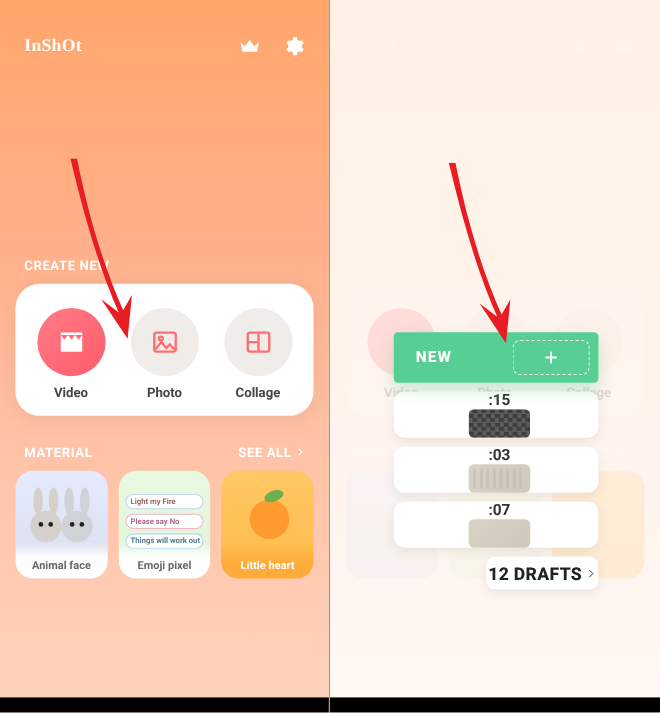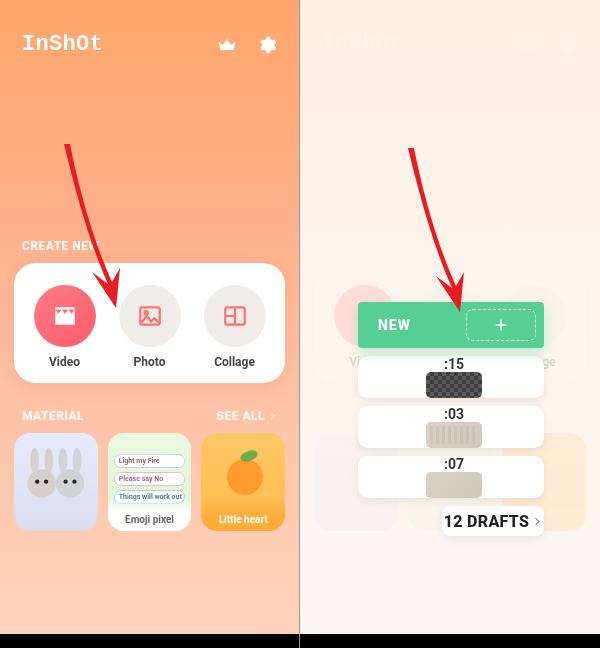--- a/index.html
+++ b/index.html
@@ -4,21 +4,21 @@
 <style>
   * { box-sizing: border-box; margin: 0; padding: 0; }
   body { font-family: -apple-system, BlinkMacSystemFont, "Segoe UI", Roboto, sans-serif; background:#fff; width:600px; height:648px; overflow:hidden; position:relative; }
   .screens { display:flex; width:600px; height:648px; }
   .screen { width:300px; height:648px; position:relative; overflow:hidden; }
 
   
   .screen.left { background: linear-gradient(180deg,#ffa66b 0%, #ffb08a 34%, #ffc2a6 62%, #ffd3bc 100%); border-right:1px solid #999;}
   .statusbar { height:18px; }
   .header { display:flex; align-items:center; justify-content:space-between; padding:14px 22px 6px 22px; }
-  .logo { font-weight:700; font-size:22px; color:#fff; font-family: Liberation Mono, monospace; letter-spacing:0.3px; text-shadow:0 1px 0 rgba(0,0,0,0.05);}
+  .logo { font-weight:700; font-size:16px; color:#fff; font-family: Liberation Serif, serif; letter-spacing:0.3px; text-shadow:0 1px 0 rgba(0,0,0,0.05);}
   .header-icons { display:flex; gap:20px; }
   .hicon { width:20px; height:20px; display:flex; align-items:center; justify-content:center; }
   .hicon svg { width:20px; height:20px; }
   .hicon svg path, .hicon svg circle { fill:#fff; }
 
   .section-label { font-size:12px; font-weight:700; letter-spacing:0.5px; color:#fff; padding:0 22px; margin-top:176px; }
   .create-card { background:#fff; border-radius:22px; margin:10px 14px 0 14px; padding:22px 8px 14px 8px; display:flex; justify-content:space-around; box-shadow:0 4px 20px rgba(0,0,0,0.06); position:relative;}
   .create-item { display:flex; flex-direction:column; align-items:center; gap:8px; }
   .circle { width:62px; height:62px; border-radius:50%; display:flex; align-items:center; justify-content:center; position:relative;}
   .circle svg { width:26px; height:26px; }
@@ -156,20 +156,21 @@
             <ellipse cx="16" cy="22" rx="5" ry="14" fill="#d6d0cc"></ellipse>
             <ellipse cx="32" cy="22" rx="5" ry="14" fill="#d6d0cc"></ellipse>
             <ellipse cx="48" cy="22" rx="5" ry="14" fill="#cfd3d6"></ellipse>
             <ellipse cx="64" cy="22" rx="5" ry="14" fill="#cfd3d6"></ellipse>
             <circle cx="19" cy="46" r="2.4" fill="#222"></circle>
               <circle cx="29" cy="46" r="2.4" fill="#222"></circle>
             <circle cx="51" cy="46" r="2.4" fill="#222"></circle>
               <circle cx="61" cy="46" r="2.4" fill="#222"></circle>
           </svg>
         </div>
+        <div class="cap">Animal face</div>
       </div>
       <div class="mat-card mat2">
         <div class="pixel-tags">
           <div class="tag b1">Light my Fire</div>
           <div class="tag b2">Please say No</div>
           <div class="tag b3">Things will work out</div>
         </div>
         <div class="cap">Emoji pixel</div>
       </div>
       <div class="mat-card mat3">

